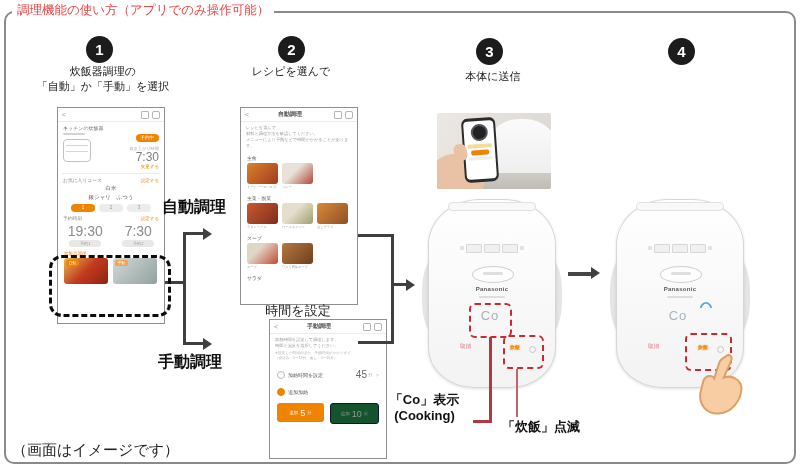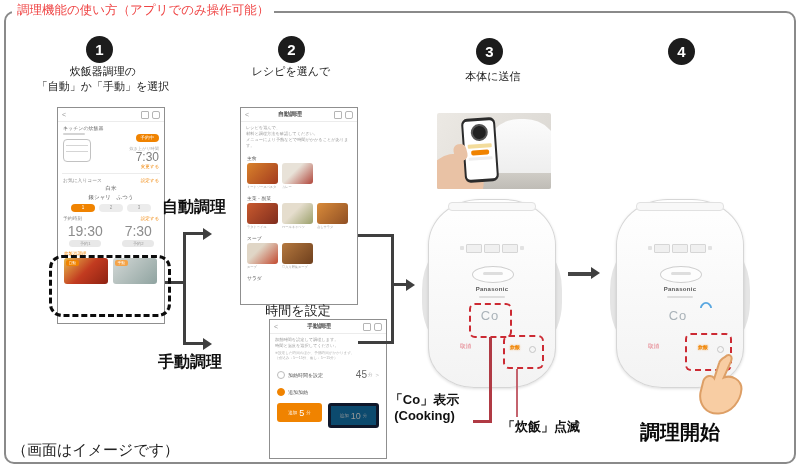--- a/index.html
+++ b/index.html
@@ -110,21 +110,21 @@
   .p2b-radio{display:flex;align-items:center;margin:8px 7px 0 7px;}
   .rdo{width:6px;height:6px;border:1px solid #bbb;border-radius:50%;flex:0 0 auto;}
   .rdo.on{background:#f08300;border-color:#f08300;}
   .p2b-rlabel{font-size:5px;color:#555;margin-left:3px;}
   .p2b-val{font-size:10px;color:#666;margin-left:auto;}
   .p2b-unit{font-size:4.5px;color:#999;margin-left:1px;}
   .p2b-chev{font-size:6px;color:#c0c0c0;margin-left:3px;}
   .p2b-btns{display:flex;gap:6px;margin:7px 7px 0 7px;}
   .p2b-btn{flex:1;height:19px;border-radius:3px;display:flex;align-items:center;justify-content:center;gap:2px;}
   .p2b-btn.org{background:#f08300;color:#fff;}
-  .p2b-btn.gry{background:#0c4a6e;border:3px solid #0f172a;color:#999;}
+  .p2b-btn.gry{background:#14532d;border:1px solid #0f172a;color:#999;}
   .bt-sm{font-size:4.5px;} .bt-lg{font-size:9px;}
 
   
   .photo3{left:437px;top:113px;width:114px;height:76px;background:linear-gradient(120deg,#ece9e4,#d9d6d1);
     overflow:hidden;border-radius:2px;z-index:2;}
   .ph3-cooker{position:absolute;right:-8px;top:6px;width:74px;height:86px;
     background:linear-gradient(#fbfbfb,#e7e7e7);border-radius:34px;}
   .ph3-counter{position:absolute;bottom:0;left:0;right:0;height:16px;background:linear-gradient(#cfccc6,#bfbcb6);}
   .ph3-arm{position:absolute;left:-12px;bottom:-26px;width:58px;height:62px;background:#e9c2a5;
     border-radius:50%;transform:rotate(35deg);}
@@ -436,21 +436,20 @@
   </div>
 
   <div class="abs rl lA-v"></div>
   <div class="abs rl lA-h"></div>
   <div class="abs rl lB-v"></div>
   <div class="abs co-label">
     <div>「Co」表示</div>
     <div>(Cooking)</div>
   </div>
   <div class="abs suihan-label">「炊飯」点滅</div>
-  <div class="abs start-label">調理開始</div>
 
   <svg class="abs hand" viewBox="0 0 52 74">
     <g transform="rotate(14 26 37)">
       <path d="M19 6 C22 1 27 2 26 9 L23 26 C30 21 41 24 43 33 C45 45 39 58 27 62 C15 66 5 58 4 46 L4 34 C5 28 11 26 14 29 L15 13 C15 10 17 8 19 6 Z" fill="#f8cda3" stroke="#dd9f66" stroke-width="2"></path>
     </g>
   </svg>
 
 </div>
 
 </body></html>

